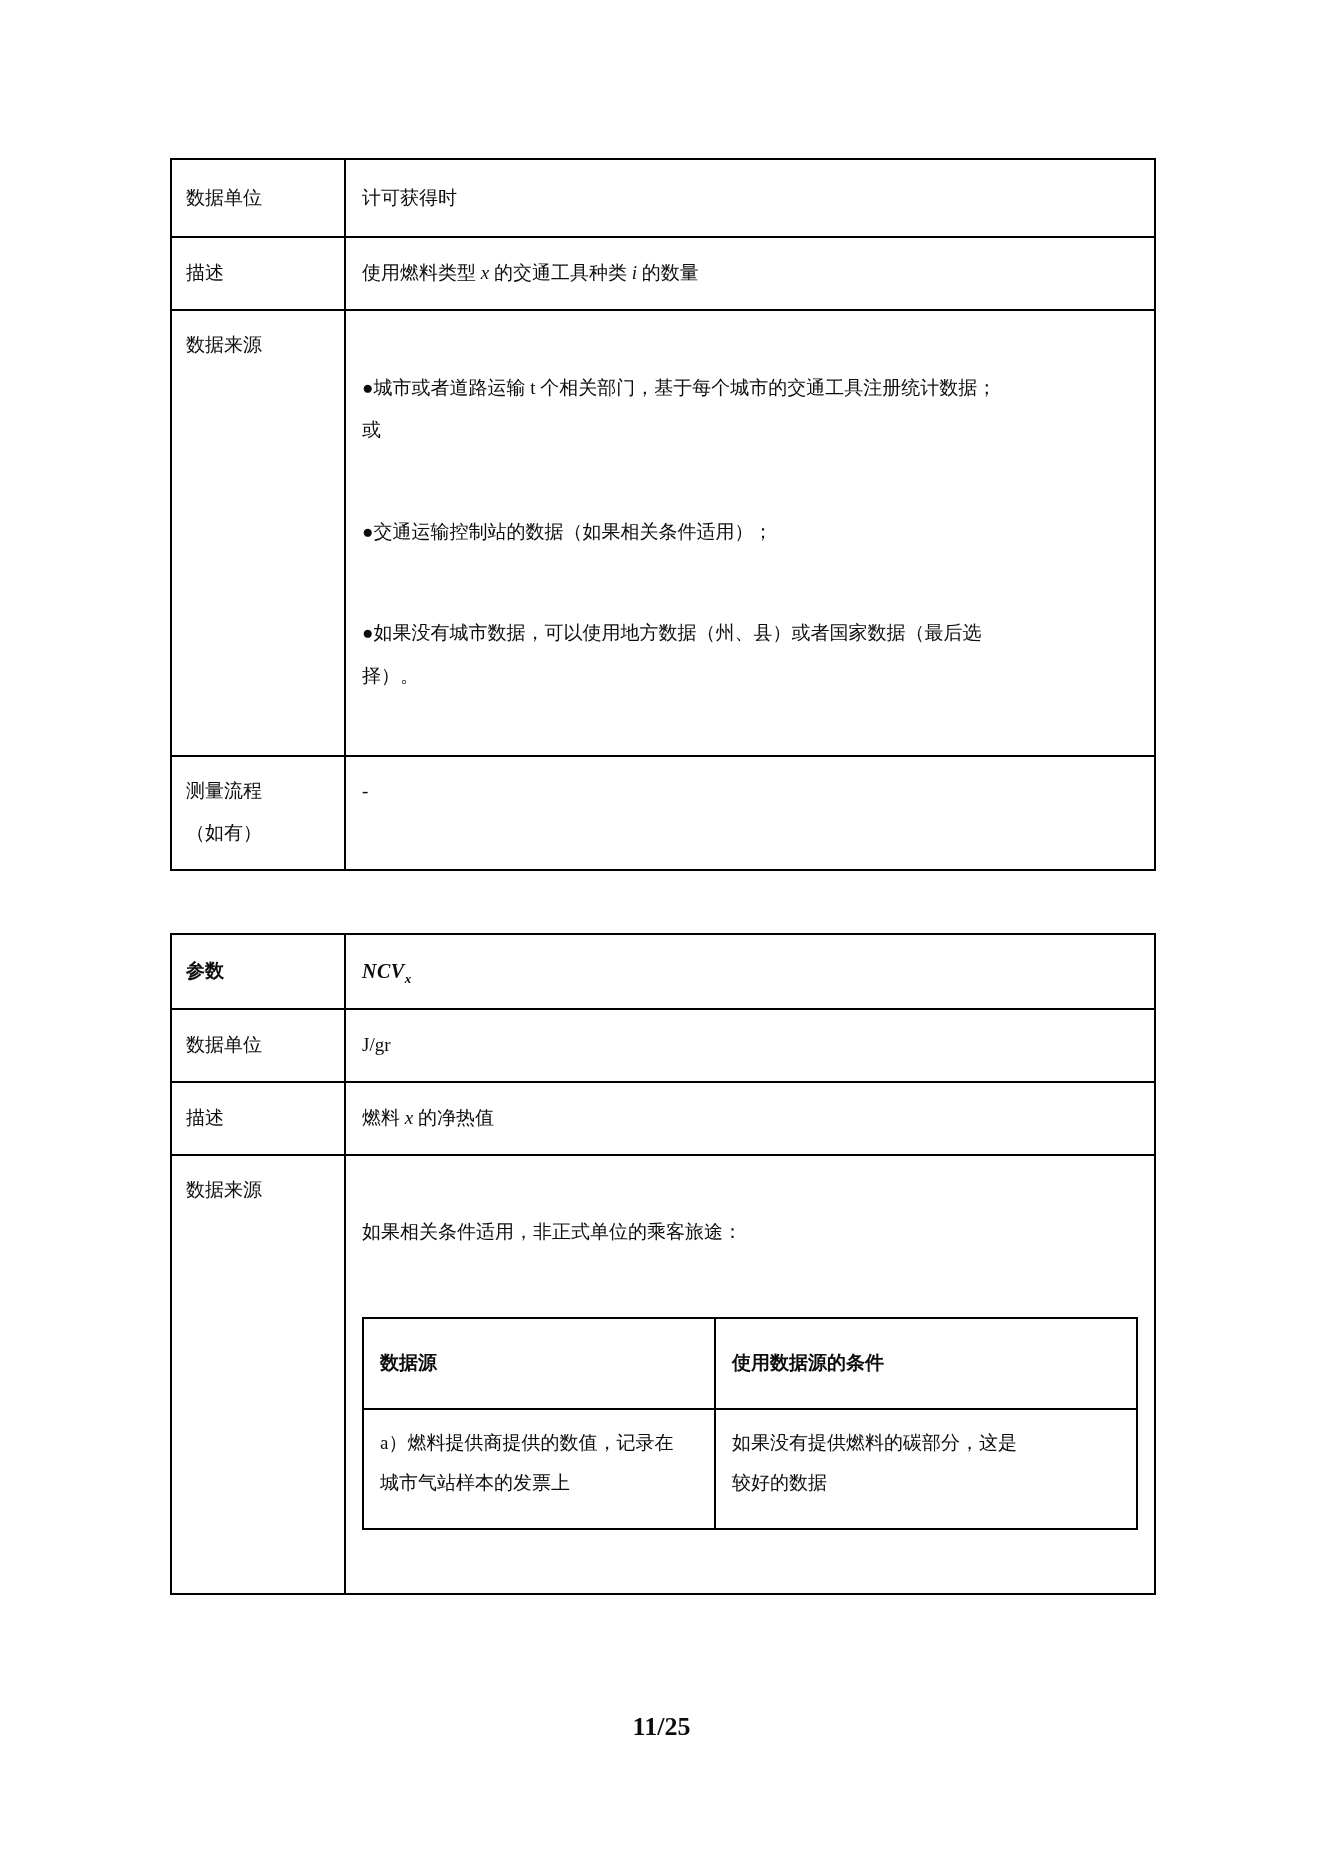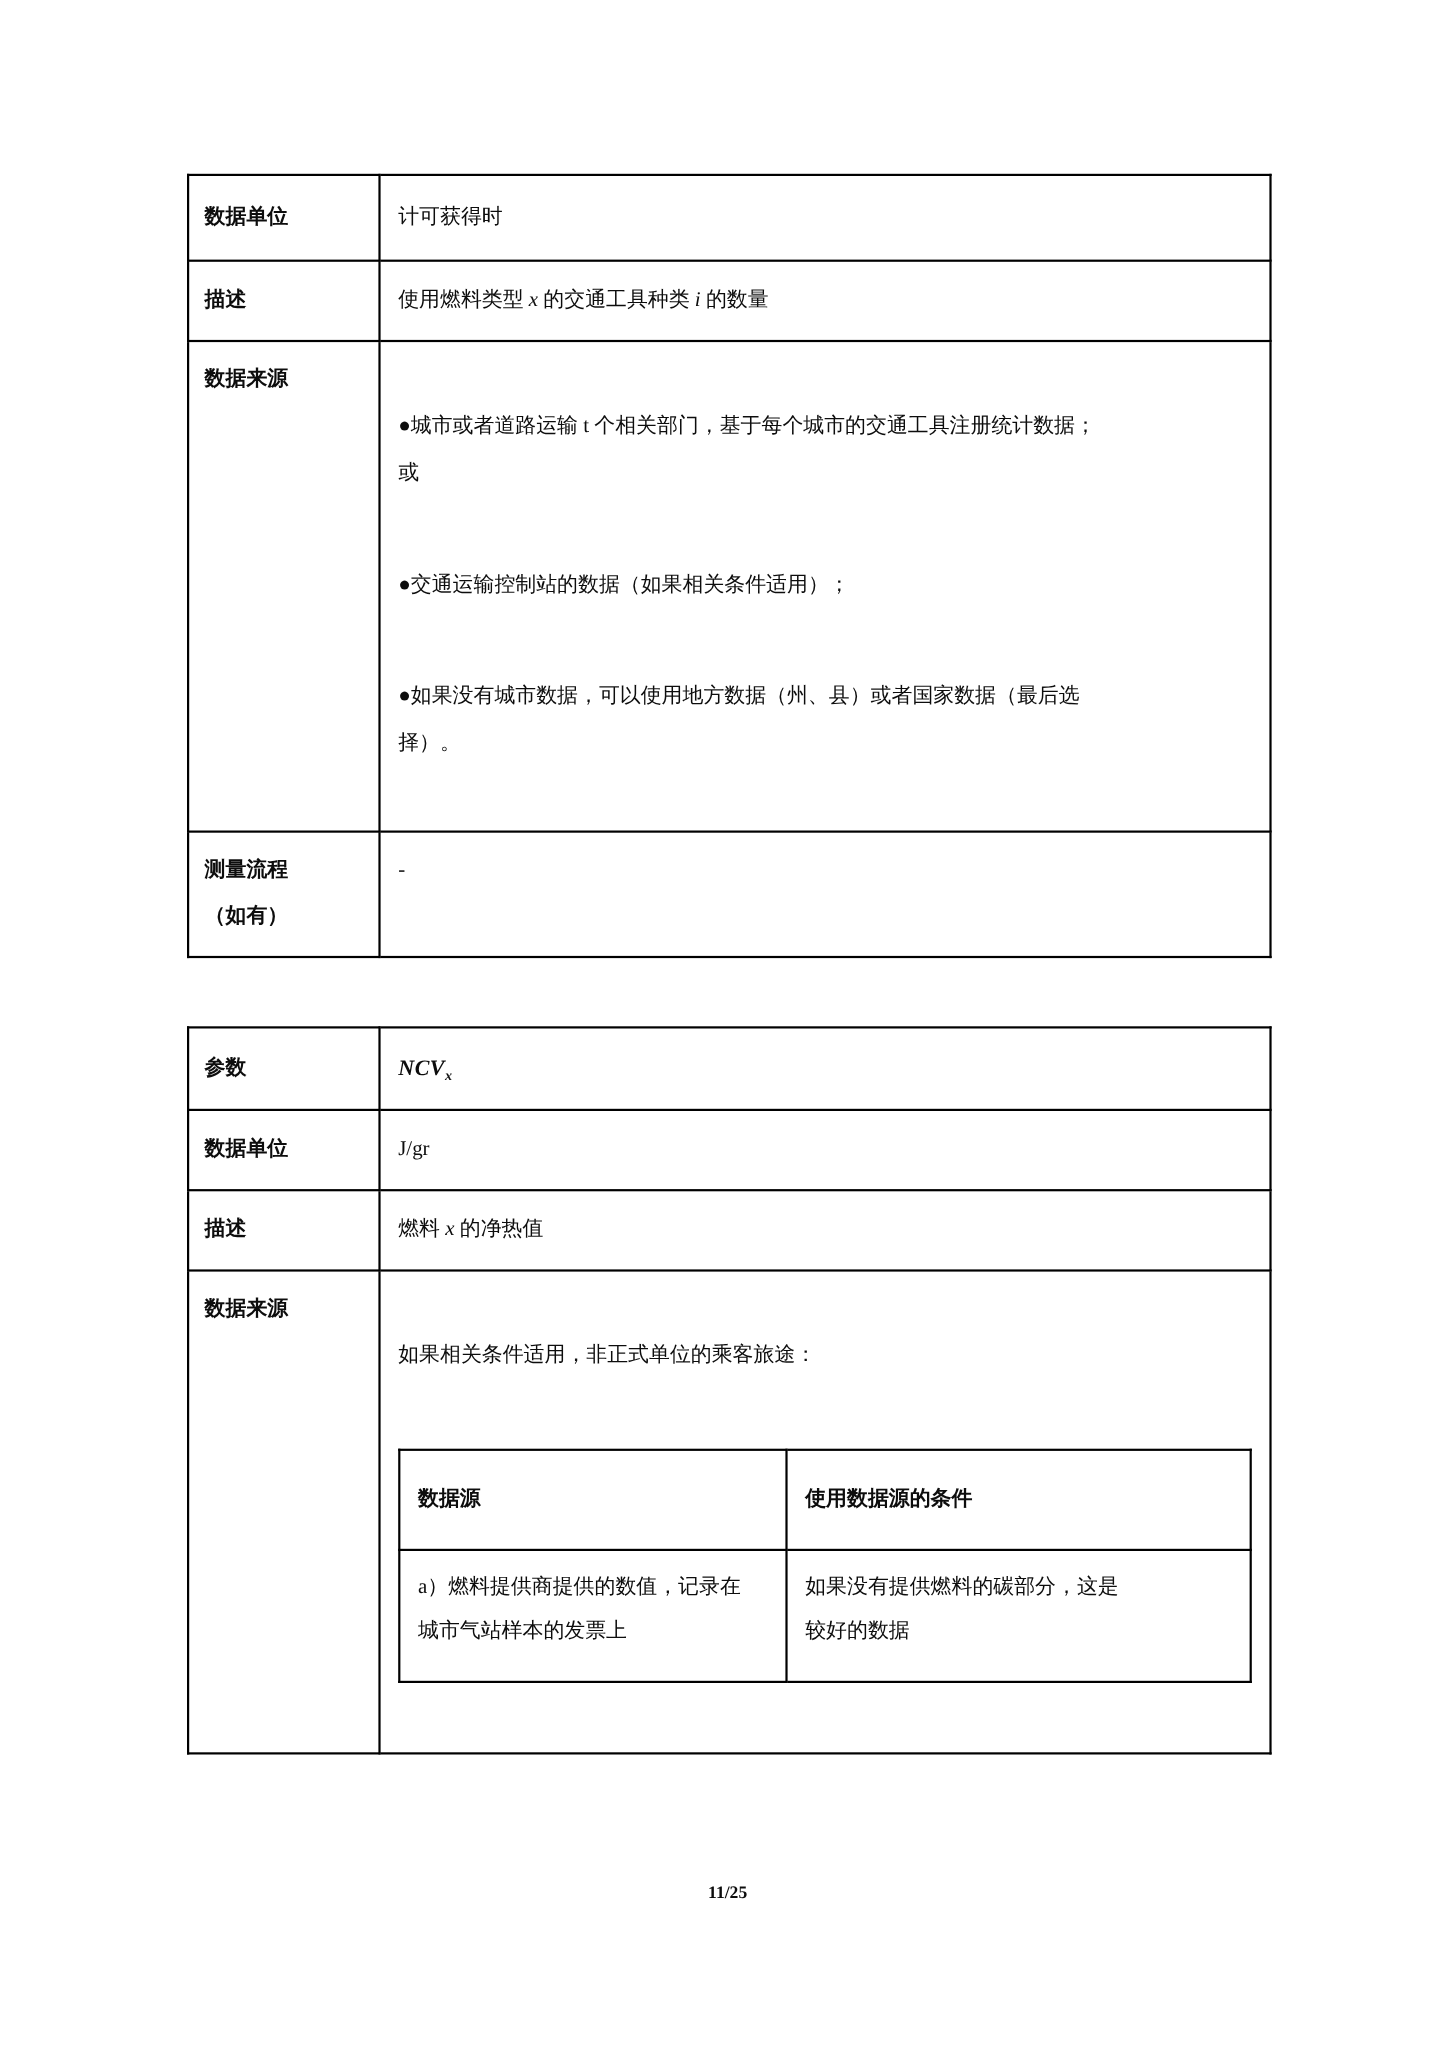--- a/index.html
+++ b/index.html
@@ -20,21 +20,21 @@
   table.ptable.t2 { margin-top: 62px; }
   .ptable td {
     border: 2px solid #000;
     font-size: 19px;
     line-height: 2.25;
     padding: 14px 16px;
     vertical-align: middle;
     white-space: pre-line;
     word-break: break-word;
   }
-  .ptable td.lbl { padding-left: 14px; padding-right: 24px; font-weight: bold; }
+  .ptable td.lbl { padding-left: 14px; padding-right: 24px; }
   tr.h78 { height: 78px; }
   tr.h76 { height: 58px; }
   tr.h114 { height: 114px; margin-left: 43px; }
   tr.top td { vertical-align: top; }
   tr.top td { padding-top: 13px; }
   td.boldlbl { font-weight: bold; }
   .pval { font-weight: bold; font-style: italic; font-size: 20px; letter-spacing: 0.5px; }
   .pval sub { font-size: 13px; font-weight: bold; font-style: italic; }
   p.bullet { margin: 0 0 16px 0; }
   p.bullet:last-child { margin-bottom: 0; }
@@ -56,21 +56,21 @@
     font-weight: normal;
   }
   .inner th { font-weight: bold; height: 74px; }
   .inner td { height: 114px; }
   .rem { line-height: 2.3; }
   .footer {
     position: absolute;
     top: 1712px; left: 0; width: 100%;
     text-align: center;
     font-weight: bold;
-    font-size: 16px;
+    font-size: 26px;
   }
 </style>
 </head>
 <body>
 
 <div class="content">
 
   <table class="ptable">
     <colgroup>
         <col style="width:174px">

